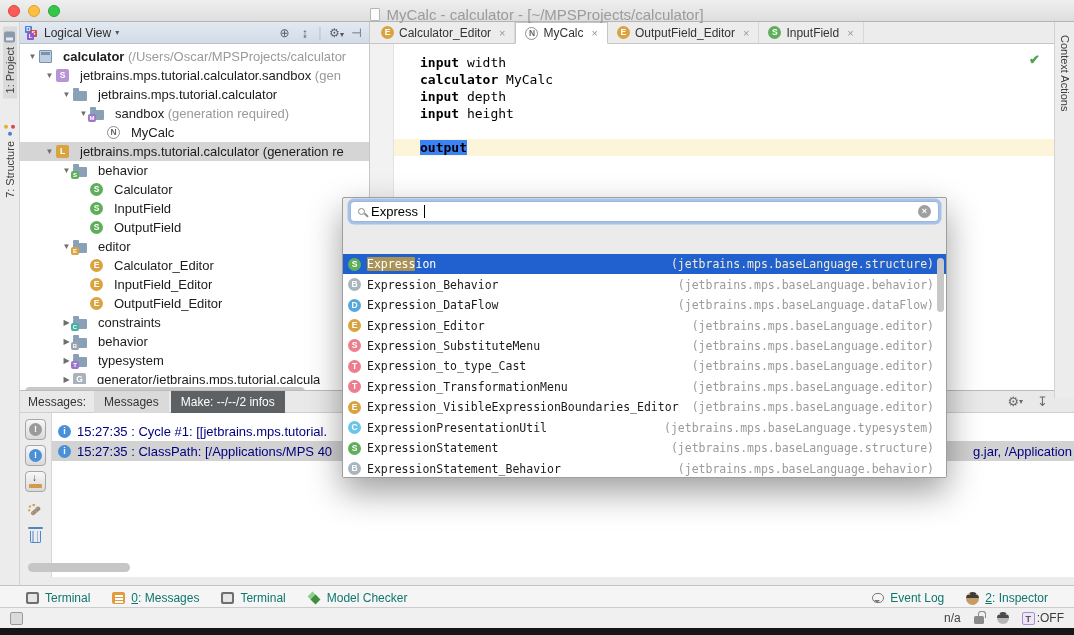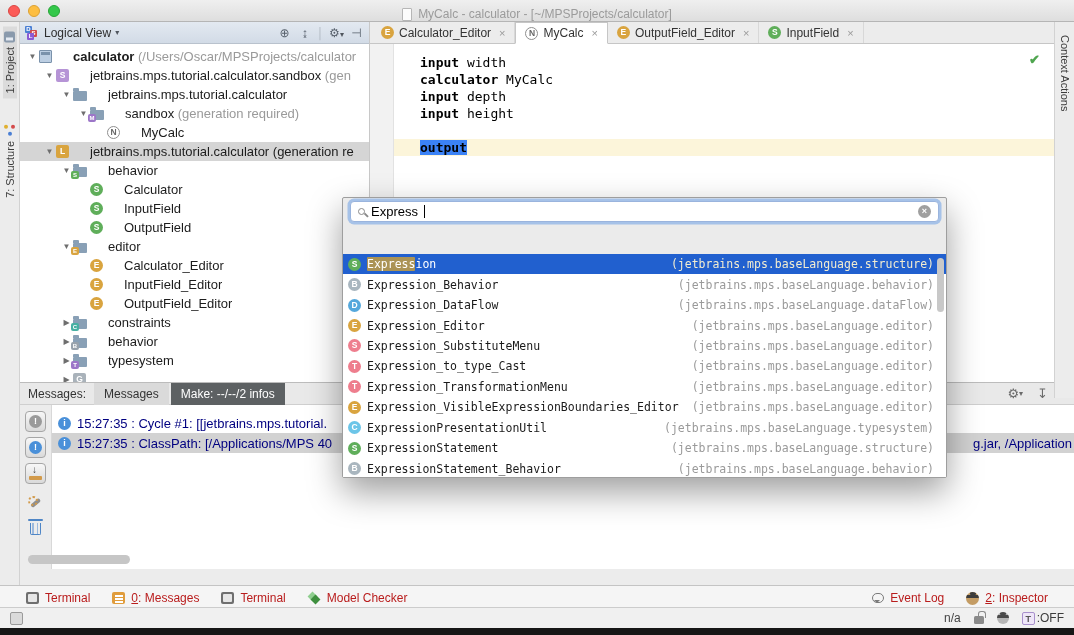--- a/index.html
+++ b/index.html
@@ -5,21 +5,21 @@
   *{box-sizing:border-box;margin:0;padding:0}
   html,body{width:1074px;height:635px}
   body{position:relative;font-family:"Liberation Sans",sans-serif;background:#ececec;overflow:hidden;font-size:12px;color:#222}
 
   
   .titlebar{position:absolute;left:0;top:0;width:1074px;height:22px;background:linear-gradient(#efefef,#dedede);border-bottom:1px solid #b5b5b5;display:flex;align-items:center;z-index:3}
   .tl{width:12px;height:12px;border-radius:50%;margin-left:8px;flex:none}
   .tl.red{background:#fc5b57;border:1px solid #da4642}
   .tl.yel{background:#fdbe41;border:1px solid #dca133}
   .tl.grn{background:#34c84a;border:1px solid #27a537}
-  .title-wrap{position:absolute;left:0;right:0;top:0;height:28px;display:flex;justify-content:center;align-items:center;gap:6px;color:#9b9b9b;font-size:12px;pointer-events:none}
+  .title-wrap{position:absolute;left:0;right:0;top:0;height:28px;display:flex;justify-content:center;align-items:center;gap:6px;color:#9b9b9b;font-size:15px;pointer-events:none}
   .doc-icon{width:10px;height:13px;border:1px solid #b6b6b6;border-radius:1px;background:#fcfcfc}
 
   
   .left-stripe{position:absolute;left:0;top:22px;width:20px;height:563px;background:#ececec;border-right:1px solid #d2d2d2;display:flex;flex-direction:column;align-items:center;padding-top:4px;gap:22px;z-index:2}
   .stripe-item{writing-mode:vertical-rl;transform:rotate(180deg);font-size:11px;color:#3c3c3c;display:flex;align-items:center;gap:5px;padding:5px 1px;cursor:pointer}
   .stripe-item.active{background:#dbdbdb}
   .right-stripe{position:absolute;right:0;top:22px;width:20px;height:376px;background:#ececec;border-left:1px solid #d2d2d2;display:flex;flex-direction:column;align-items:center;padding-top:8px;z-index:2}
   .right-stripe .stripe-item{writing-mode:vertical-rl;transform:none}
   .ic-proj-mini{width:11px;height:11px;background:#8a9aac;border-radius:2px;position:relative;flex:none}
   .ic-proj-mini::before{content:"";position:absolute;left:2px;top:2px;right:2px;height:3px;background:#e4eaf2}
@@ -34,21 +34,21 @@
   .dsl-icon i{position:absolute;font-style:normal;font:bold 6px/7px "Liberation Sans",sans-serif;color:#fff;width:7px;height:7px;text-align:center;border-radius:1px}
   .ph-title{display:flex;align-items:center;gap:4px;cursor:pointer}
   .ph-caret{font-size:8px;color:#50565e}
   .ph-spacer{flex:1}
   .ph-ic{color:#59626d;font-size:12px;width:15px;text-align:center;cursor:pointer}
   .ph-sep{color:#aeb6c0;font-size:11px}
   .tree{position:absolute;top:22px;left:0;right:0;bottom:14px;overflow:hidden;font-size:13px;color:#1c1c1c;padding-top:3px}
   .trow{height:19px;display:flex;align-items:center;white-space:nowrap;overflow:hidden;cursor:pointer}
   .trow.sel{background:#d5d5d5}
   .arr{width:13px;flex:none;font-size:8px;color:#6e6e6e;text-align:center}
-  .twrap{margin-left:21px;overflow:hidden}
+  .twrap{margin-left:11px;overflow:hidden}
   .twrap.wavy{text-decoration:underline;text-decoration-style:wavy;text-decoration-color:#d4b44a;text-decoration-thickness:1px;text-underline-offset:3px}
   .tlabel.bold{font-weight:bold}
   .tsuffix{color:#9a9a9a}
   .tsuffix.dark{color:#1c1c1c}
   .hscroll{position:absolute;bottom:2px;left:5px;right:5px;height:9px}
   .hthumb{width:280px;height:9px;border-radius:4.5px;background:#c9c9c9}
 
   
   .cicon{display:inline-flex;width:13px;height:13px;border-radius:50%;color:#fff;font:bold 8.5px/13px "Liberation Sans",sans-serif;align-items:center;justify-content:center;flex:none}
   .cicon.outline{background:#fff;border:1px solid #8f8f8f;color:#666;width:13px;height:13px}
@@ -68,21 +68,21 @@
   .editor{position:absolute;top:22px;left:0;right:0;bottom:0;background:#fff}
   .gutter{position:absolute;left:0;top:0;bottom:0;width:24px;background:#f2f2f2;border-right:1px solid #e2e2e2}
   .code{position:absolute;left:24px;top:0;right:0;bottom:0;font-family:"DejaVu Sans Mono",monospace;font-size:13px;line-height:17px;padding-top:10px;color:#000}
   .cline{height:17px;padding-left:26px;white-space:pre}
   .cline.current{background:#fcf5da}
   .tok.b{font-weight:bold}
   .tok.tsel{background:#3b82f6}
   .ok-ic{position:absolute;top:8px;right:14px;color:#4fa54f;font-size:13px;font-weight:bold}
 
   
-  .messages-panel{position:absolute;left:20px;top:382px;width:1054px;height:187px;background:#84cc16;border-top:1px solid #bcbcbc;z-index:1}
+  .messages-panel{position:absolute;left:20px;top:390px;width:1054px;height:187px;background:#84cc16;border-top:1px solid #bcbcbc;z-index:1}
   .msg-header{position:absolute;top:0;left:0;right:0;height:22px;background:#e9e9e9;border-bottom:1px solid #cfcfcf;display:flex;align-items:center;padding-left:8px;gap:8px;color:#333}
   .msg-tabs{display:flex;align-items:stretch;height:22px}
   .msg-tab{display:flex;align-items:center;padding:0 10px;background:#dadada;color:#333;cursor:pointer;margin-right:2px}
   .msg-tab.active{background:#5d6163;color:#fff}
   .mh-icons{margin-left:auto;margin-right:26px;display:flex;gap:14px;color:#6a6a6a;font-size:13px}
   .mh-ic{cursor:pointer}
   .mh-caret{font-size:8px;vertical-align:2px}
   .msg-toolbar{position:absolute;left:0;top:22px;bottom:0;width:32px;background:#ececec;border-right:1px solid #d8d8d8;display:flex;flex-direction:column;align-items:center;padding-top:6px;gap:5px}
   .tbtn{width:21px;height:21px;border:1px solid #a6a6a6;border-radius:4px;background:linear-gradient(#f7f7f7,#dadada);display:flex;align-items:center;justify-content:center;cursor:pointer;flex:none}
   .badge-excl{width:13px;height:13px;border-radius:50%;color:#fff;font:bold 9px/13px "Liberation Sans",sans-serif;text-align:center}
@@ -95,21 +95,21 @@
   .trash-ic{position:relative;width:11px;height:12px;border:1.5px solid #4f86c6;border-top:none;border-radius:0 0 2px 2px;margin-top:8px;background:repeating-linear-gradient(90deg,transparent 0 1.5px,#9cb9dd 1.5px 3px,transparent 3px 4.5px);cursor:pointer}
   .trash-ic::before{content:"";position:absolute;top:-4px;left:-3px;right:-3px;height:2px;background:#4f86c6;border-radius:1px}
   .msg-content{position:absolute;left:32px;top:22px;right:0;bottom:0;background:#fff;padding-top:8px;font-size:13px;color:#000080}
   .mrow{height:20px;display:flex;align-items:center;gap:6px;padding-left:6px;position:relative;white-space:nowrap;cursor:pointer}
   .mrow.sel{background:#d2d2d2}
   .info-ic{width:13px;height:13px;border-radius:50%;background:#4a90d9;color:#fff;font:bold 9px/13px "Liberation Sans",sans-serif;text-align:center;flex:none}
   .rfrag{position:absolute;right:2px;top:0;height:100%;display:flex;align-items:center}
   .msg-hscroll{position:absolute;left:8px;bottom:5px;width:102px;height:9px;border-radius:4.5px;background:#c6c6c6;cursor:pointer}
 
   
-  .bottom-bar{position:absolute;left:0;top:585px;width:1074px;height:22px;background:#f5f5f5;border-top:1px solid #c4c4c4;display:flex;align-items:center;padding:12px 18px;color:#b91c1c;z-index:2}
+  .bottom-bar{position:absolute;left:0;top:585px;width:1074px;height:22px;background:#f5f5f5;border-top:1px solid #c4c4c4;display:flex;align-items:center;padding:12px 18px;color:#0f766e;z-index:2}
   .bb-left,.bb-right{display:flex;align-items:center;gap:6px;height:100%}
   .bb-right{margin-left:auto}
   .bb-item{display:flex;align-items:center;gap:6px;padding:0 8px;height:100%;cursor:pointer}
   .bb-item.active{background:#d7d7d7}
   .mn{text-decoration:underline}
   .ic-term{width:13px;height:12px;background:#6f6f6f;border-radius:2px;position:relative;flex:none}
   .ic-term::before{content:"";position:absolute;left:2px;top:2px;right:2px;bottom:2px;background:#e6e6e6;border-radius:1px}
   .ic-msglist{width:13px;height:12px;background:#e09c3c;border-radius:2px;position:relative;flex:none}
   .ic-msglist::before{content:"";position:absolute;left:2.5px;right:2.5px;top:3px;height:1.5px;background:#fff;box-shadow:0 3px 0 #fff,0 6px 0 #fff}
   .ic-checker{width:13px;height:13px;position:relative;flex:none}
@@ -295,20 +295,21 @@
       <div class="trow" style="padding-left: 40px;">
         <span class="arr">▶</span>
         <span class="tfolder">
           <i class="fb" style="background: rgb(156, 118, 200);">T</i>
         </span>
         <span class="twrap"><span class="tlabel">typesystem</span></span>
       </div>
       <div class="trow" style="padding-left: 40px;">
         <span class="arr">▶</span>
         <span class="sqicon" style="background: rgb(169, 178, 186);">G</span>
+        <span class="twrap"><span class="tlabel">generator/jetbrains.mps.tutorial.calcula</span></span>
       </div>
     </div>
   <div class="hscroll">
       <div class="hthumb"></div>
     </div>
 </div>
 
 <div class="editor-area">
   <div class="tabbar">
       <div class="tab">

